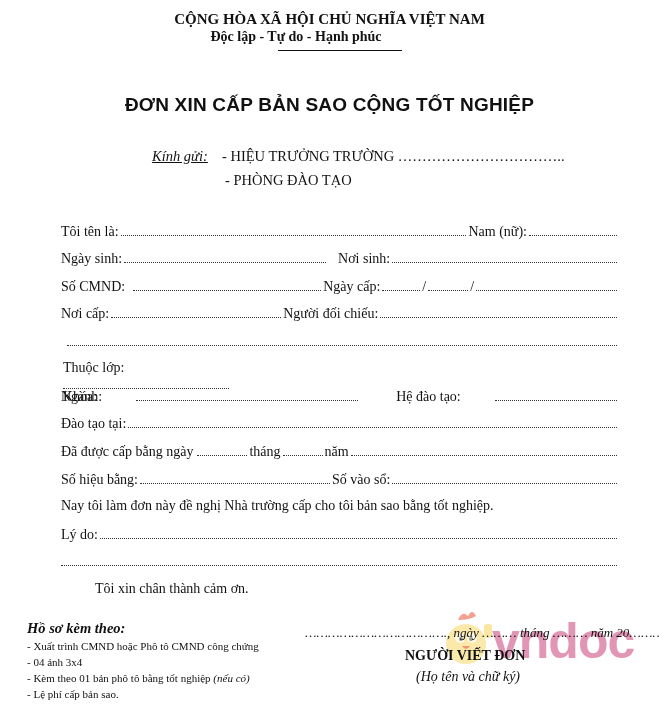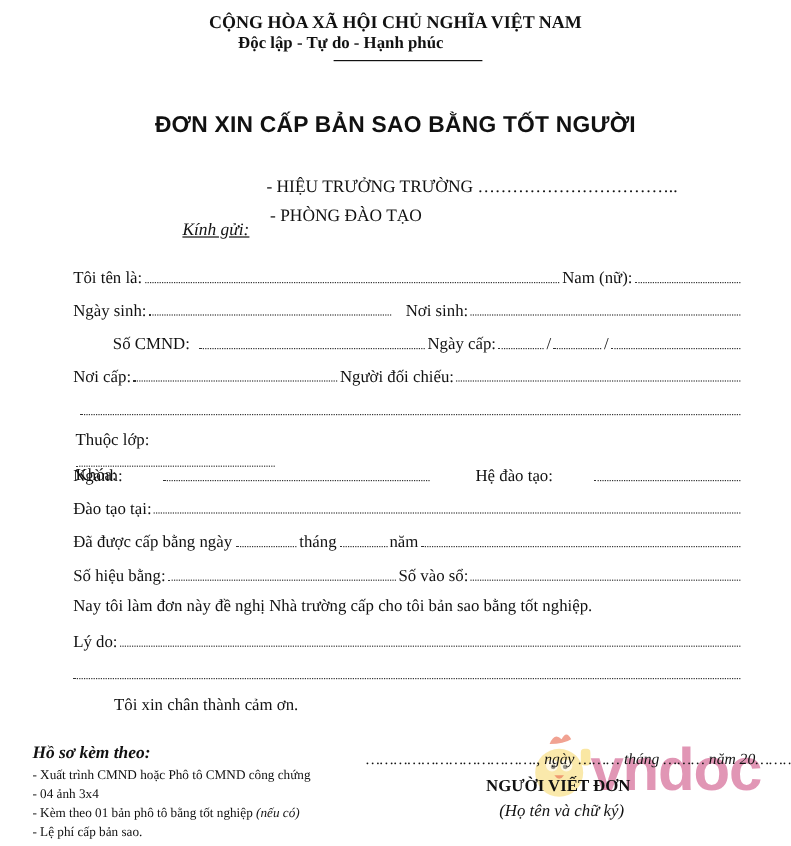--- a/index.html
+++ b/index.html
@@ -1,63 +1,63 @@
 <!DOCTYPE html>
 <html><head>
 <meta charset="utf-8">
 <style>
   html, body { margin:0; padding:0; background:#ffffff; }
   body { width:659px; height:705px; position:relative; overflow:hidden; font-family:"Liberation Serif", serif; color:#111; }
   .abs { position:absolute; white-space:nowrap; }
   .hdr1 { left:0; width:659px; top:11px; text-align:center; font-weight:bold; font-size:15px; }
-  .hdr2 { left:0; width:568px; top:29px; text-align:center; font-weight:bold; font-size:14px; }
+  .hdr2 { left:12px; width:568px; top:29px; text-align:center; font-weight:bold; font-size:14px; }
   .hdr-line { left:278px; top:50px; width:124px; height:1px; background:#111; }
   .title { left:0; width:659px; top:94px; text-align:center; font-family:"Liberation Sans", sans-serif; font-weight:bold; font-size:19px; letter-spacing:0.2px; }
-  .to-label { left:152px; top:148px; font-style:italic; text-decoration:underline; font-size:14.5px;margin-top:36px; }
+  .to-label { left:152px; top:148px; font-style:italic; text-decoration:underline; font-size:14.5px; }
   .to-line { font-size:14.5px; }
   .row { left:61px; right:40px; font-size:14px; display:flex; align-items:baseline; height:18px; }
   .row span.lbl { flex:0 0 auto; }
   .row span.dots { flex:1 1 auto; border-bottom:1px dotted #333; height:12px; margin:0 2px; }
   .row span.fixed { flex:0 0 auto; border-bottom:1px dotted #333; height:12px; margin:0 2px; }
   .plain { font-size:14px; }
   .att-title { left:27px; top:620px; font-weight:bold; font-style:italic; font-size:14.5px; }
   .att { left:27px; font-size:11px; }
   .sig-date { left:305px; top:625px; font-size:13px; font-style:italic; }
   .sig-title { left:405px; top:648px; font-weight:bold; font-size:14px; }
   .sig-sub { left:416px; top:669px; font-style:italic; font-size:14px; }
   .wm { position:absolute; }
 </style>
 </head>
 <body>
 
 <div class="abs hdr1">CỘNG HÒA XÃ HỘI CHỦ NGHĨA VIỆT NAM</div>
 <div class="abs hdr2">Độc lập - Tự do - Hạnh phúc</div>
 <div class="abs hdr-line"></div>
 
-<div class="abs title">ĐƠN XIN CẤP BẢN SAO BẰNG TỐT NGƯỜI</div>
+<div class="abs title">ĐƠN XIN CẤP BẢN SAO CỘNG TỐT NGHIỆP</div>
 
 <div class="abs to-label">Kính gửi:</div>
 <div class="abs to-line" style="left:222px; top:148px;">- HIỆU TRƯỞNG TRƯỜNG ……………………………..</div>
 <div class="abs to-line" style="left:225px; top:172px;">- PHÒNG ĐÀO TẠO</div>
 
 <div class="abs row" style="top:223px;">
   <span class="lbl">Tôi tên là:</span>
   <span class="dots"></span>
   <span class="lbl">Nam (nữ):</span>
   <span class="fixed" style="width:88px;"></span>
 </div>
 
 <div class="abs row" style="top:250px;">
   <span class="lbl">Ngày sinh:</span>
   <span class="fixed" style="width:202px; margin-right:12px;"></span>
   <span class="lbl">Nơi sinh:</span>
   <span class="dots"></span>
 </div>
 
-<div class="abs row" style="top:278px;margin-left:33px;">
+<div class="abs row" style="top:278px;">
   <span class="lbl">Số CMND:</span>
   <span class="fixed" style="width:188px; margin-left:8px;"></span>
   <span class="lbl">Ngày cấp:</span>
   <span class="fixed" style="width:38px;"></span>
   <span class="lbl">/</span>
   <span class="fixed" style="width:40px;"></span>
   <span class="lbl">/</span>
   <span class="dots"></span>
 </div>
 

